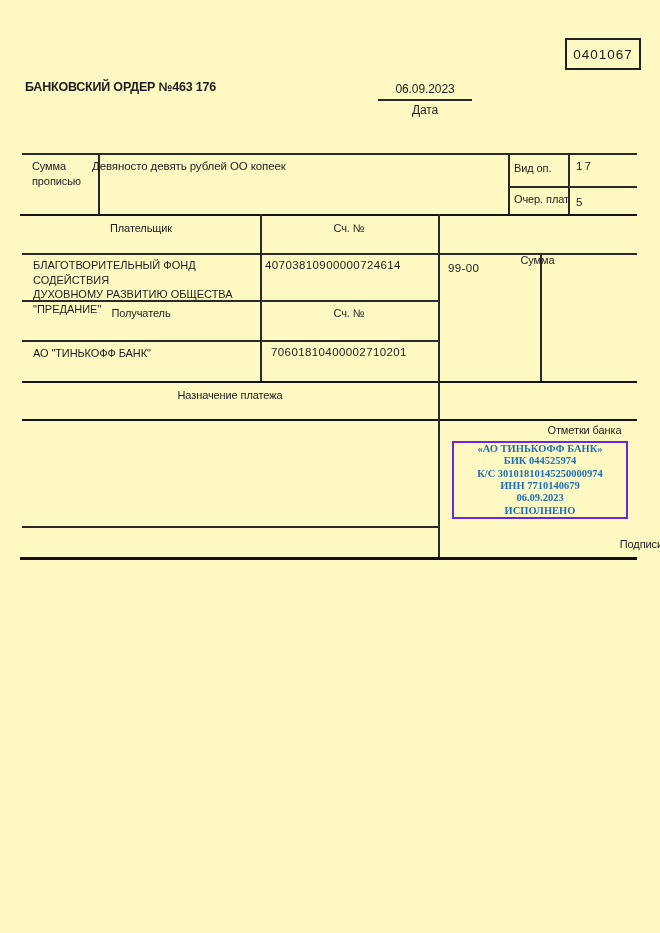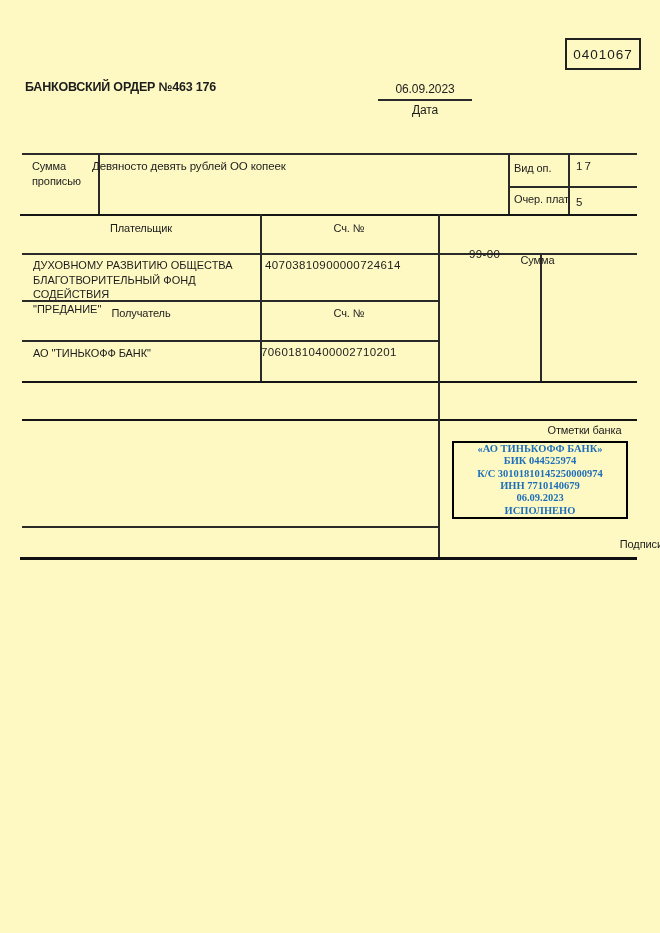--- a/index.html
+++ b/index.html
@@ -19,21 +19,21 @@
     position:absolute;left:565px;top:38px;width:72px;height:28px;
     border:2px solid #222;display:flex;align-items:center;justify-content:center;
     font-size:13.5px;letter-spacing:1px;
   }
   .title{
     position:absolute;left:25px;top:80px;font-weight:bold;font-size:12.5px;letter-spacing:-0.2px;
   }
   .wrap-lines div{line-height:1.32;}
   .stamp{
     position:absolute;left:452px;top:441px;width:172px;height:74px;
-    border:2px solid #000000;display:flex;flex-direction:column;
+    border:2px solid #6d28d9;display:flex;flex-direction:column;
     align-items:center;justify-content:center;
     font-family:"Liberation Serif",serif;font-weight:bold;font-size:10.5px;
     line-height:1.17;color:#1e6fba;text-align:center;letter-spacing:0;
   }
 </style>
 </head>
 <body>
 
 <div class="page">
 
@@ -70,33 +70,34 @@
 
   <div class="vline" style="left:260px;top:214px;height:167px;"></div>
   <div class="vline" style="left:438px;top:214px;height:343px;"></div>
   <div class="vline" style="left:540px;top:253px;height:128px;"></div>
 
   <div class="txt-c" style="left:22px;top:222px;width:238px;">Плательщик</div>
   <div class="txt-c" style="left:260px;top:222px;width:178px;">Сч. №</div>
   <div class="txt-c" style="left:438px;top:222px;width:199px;margin-top:32px;">Сумма</div>
 
   <div class="abs wrap-lines" style="left:33px;top:258px;width:230px;font-size:11px;">
+    <div>БЛАГОТВОРИТЕЛЬНЫЙ ФОНД СОДЕЙСТВИЯ</div>
     <div>ДУХОВНОМУ РАЗВИТИЮ ОБЩЕСТВА</div>
-    <div>БЛАГОТВОРИТЕЛЬНЫЙ ФОНД СОДЕЙСТВИЯ</div>
     <div>"ПРЕДАНИЕ"</div>
   </div>
   <div class="txt num" style="left:265px;top:259px;">40703810900000724614</div>
-  <div class="txt num" style="left:448px;top:248px;margin-left:21px;">99-00</div>
+  <div class="txt num" style="left:448px;top:262px;">99-00</div>
 
   <div class="txt-c" style="left:22px;top:307px;width:238px;">Получатель</div>
   <div class="txt-c" style="left:260px;top:307px;width:178px;">Сч. №</div>
 
   <div class="txt" style="left:33px;top:347px;">АО "ТИНЬКОФФ БАНК"</div>
-  <div class="txt num" style="left:261px;top:346px;text-align:right;">70601810400002710201</div>
+  <div class="txt num" style="left:271px;top:346px;text-align:right;">70601810400002710201</div>
 
+  <div class="txt-c" style="left:22px;top:389px;width:416px;">Назначение платежа</div>
 
   <div class="txt-c" style="left:438px;top:424px;width:199px;margin-left:47px;">Отметки банка</div>
 
   <div class="stamp">
     <div>«АО ТИНЬКОФФ БАНК»</div>
     <div>БИК 044525974</div>
     <div>К/С 30101810145250000974</div>
     <div>ИНН 7710140679</div>
     <div>06.09.2023</div>
     <div>ИСПОЛНЕНО</div>

